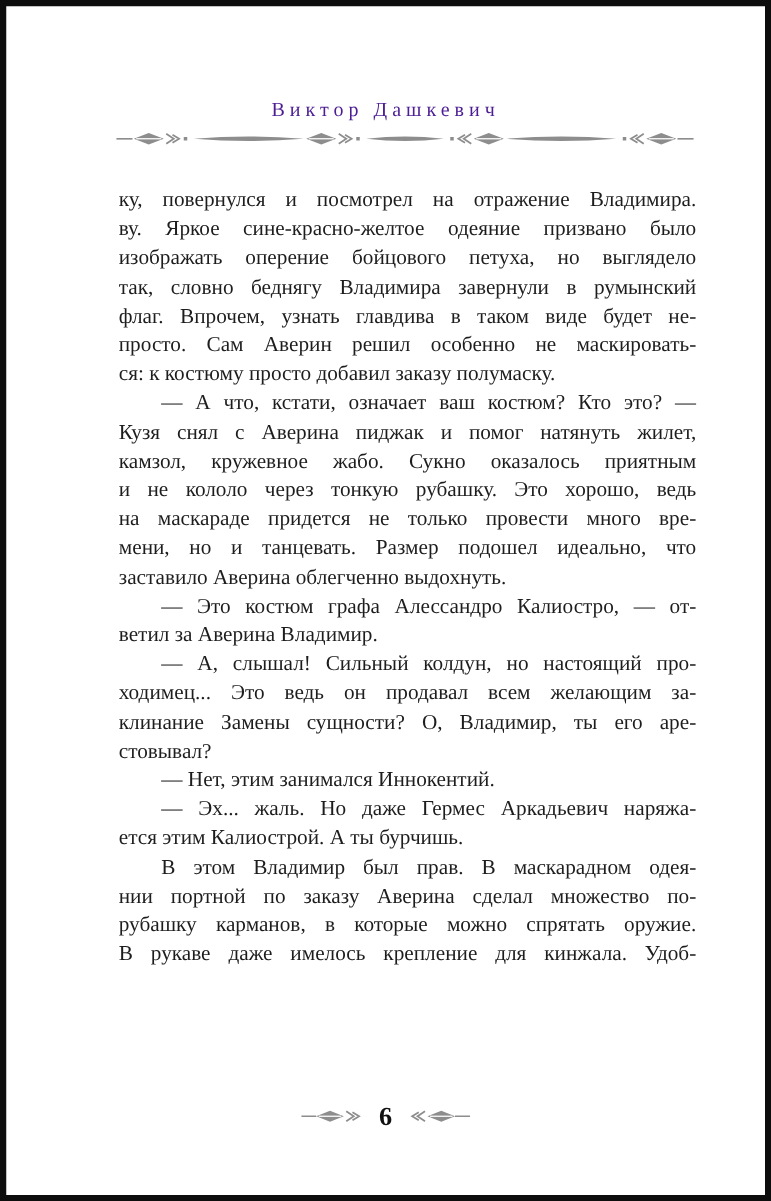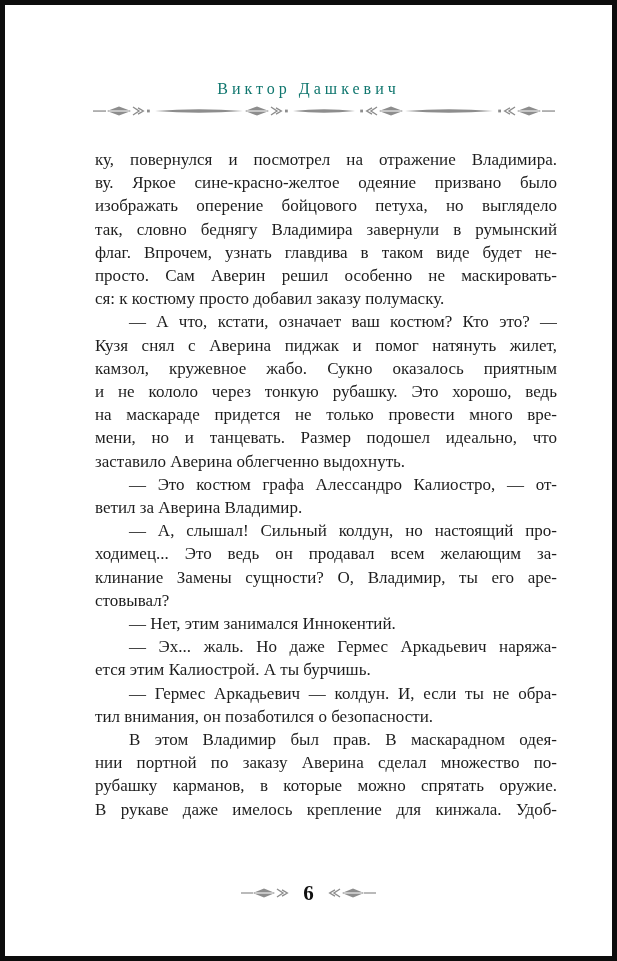--- a/index.html
+++ b/index.html
@@ -16,21 +16,21 @@
   }
   .author {
     position: absolute;
     top: 74px;
     left: 0;
     width: 100%;
     text-align: center;
     font-size: 16px;
     line-height: 20px;
     letter-spacing: 4px;
-    color: #0f766e;
+    color: #4c1d95;
     white-space: nowrap;
   }
   .divider {
     position: absolute;
     top: 99px;
     left: 88px;
     width: 462px;
     height: 14px;
   }
   .text-block {
@@ -144,24 +144,20 @@
         <div class="line lastline">стовывал?</div>
       </div>
       <div class="para">
         <div class="line first lastline">— Нет, этим занимался Иннокентий.</div>
       </div>
       <div class="para">
         <div class="line first">— Эх... жаль. Но даже Гермес Аркадьевич наряжа-</div>
         <div class="line lastline">ется этим Калиострой. А ты бурчишь.</div>
       </div>
       <div class="para">
-        <div class="line first">— Гермес Аркадьевич — колдун. И, если ты не обра-</div>
-        <div class="line lastline">тил внимания, он позаботился о безопасности.</div>
-      </div>
-      <div class="para">
         <div class="line first">В этом Владимир был прав. В маскарадном одея-</div>
         <div class="line">нии портной по заказу Аверина сделал множество по-</div>
         <div class="line">рубашку карманов, в которые можно спрятать оружие.</div>
         <div class="line">В рукаве даже имелось крепление для кинжала. Удоб-</div>
       </div>
     </div>
 
   <div class="footer">
     <span class="orn">
       <svg width="50" height="16" viewBox="0 0 50 16" xmlns="http://www.w3.org/2000/svg">

